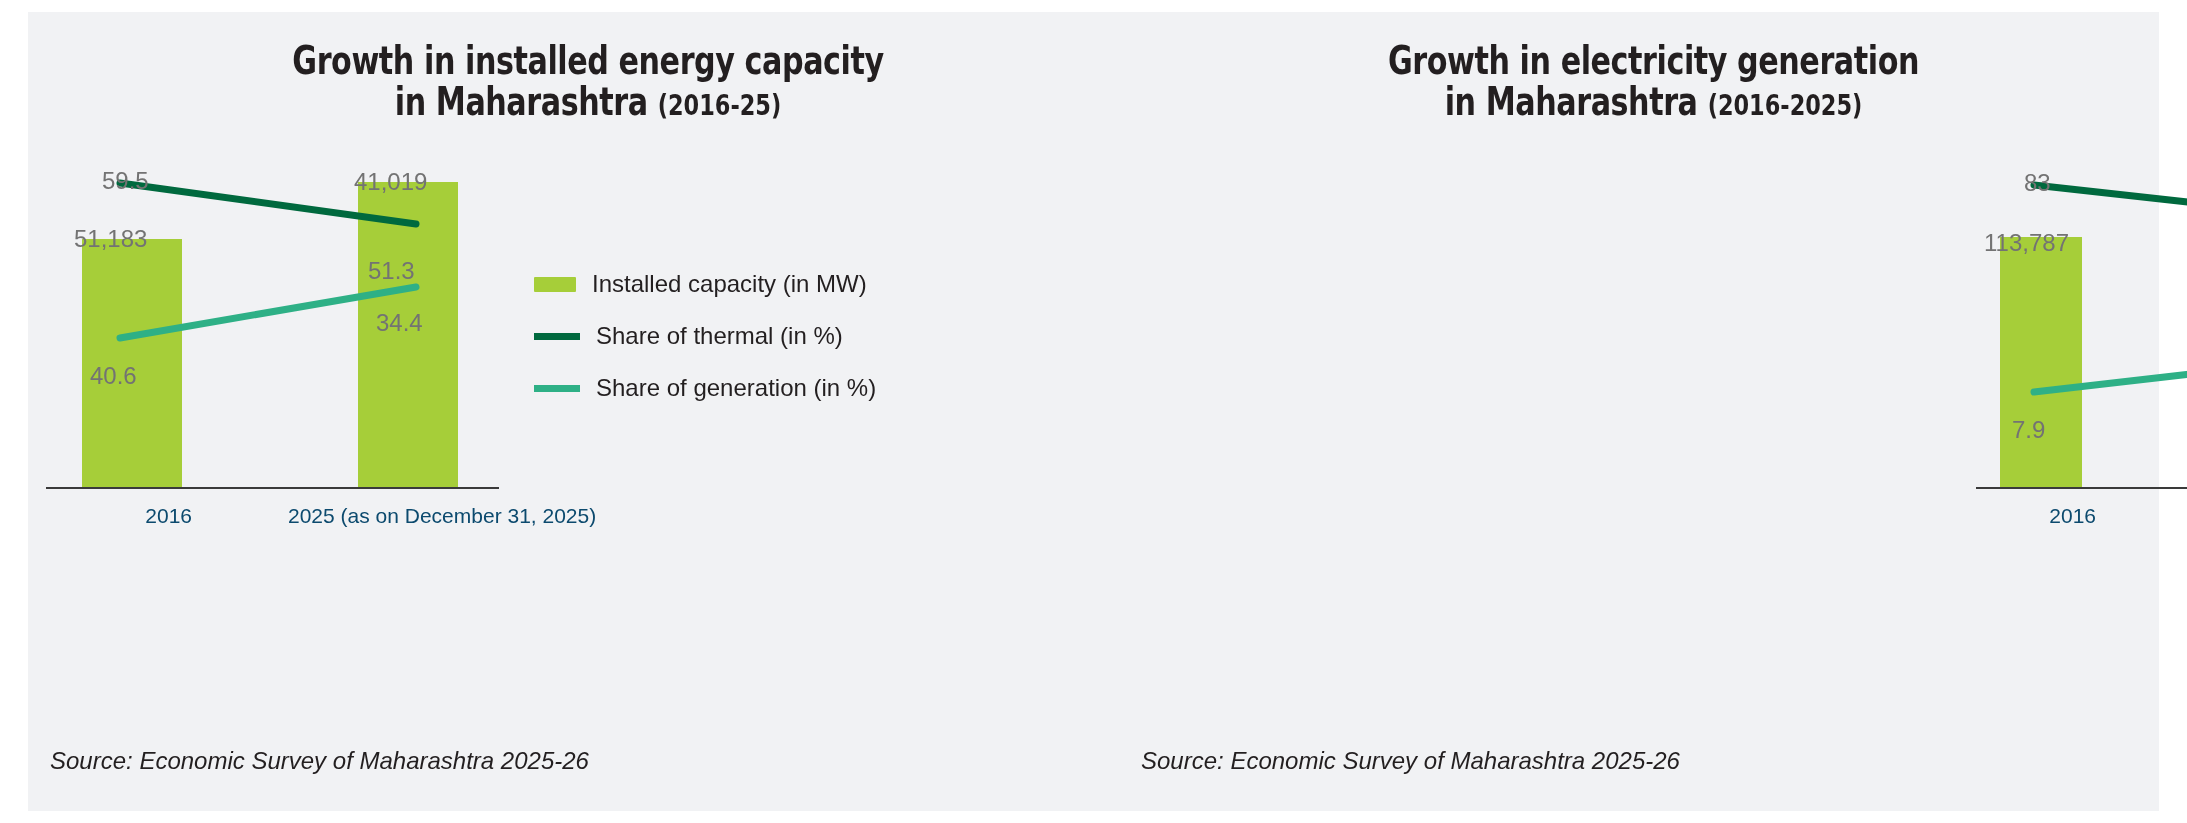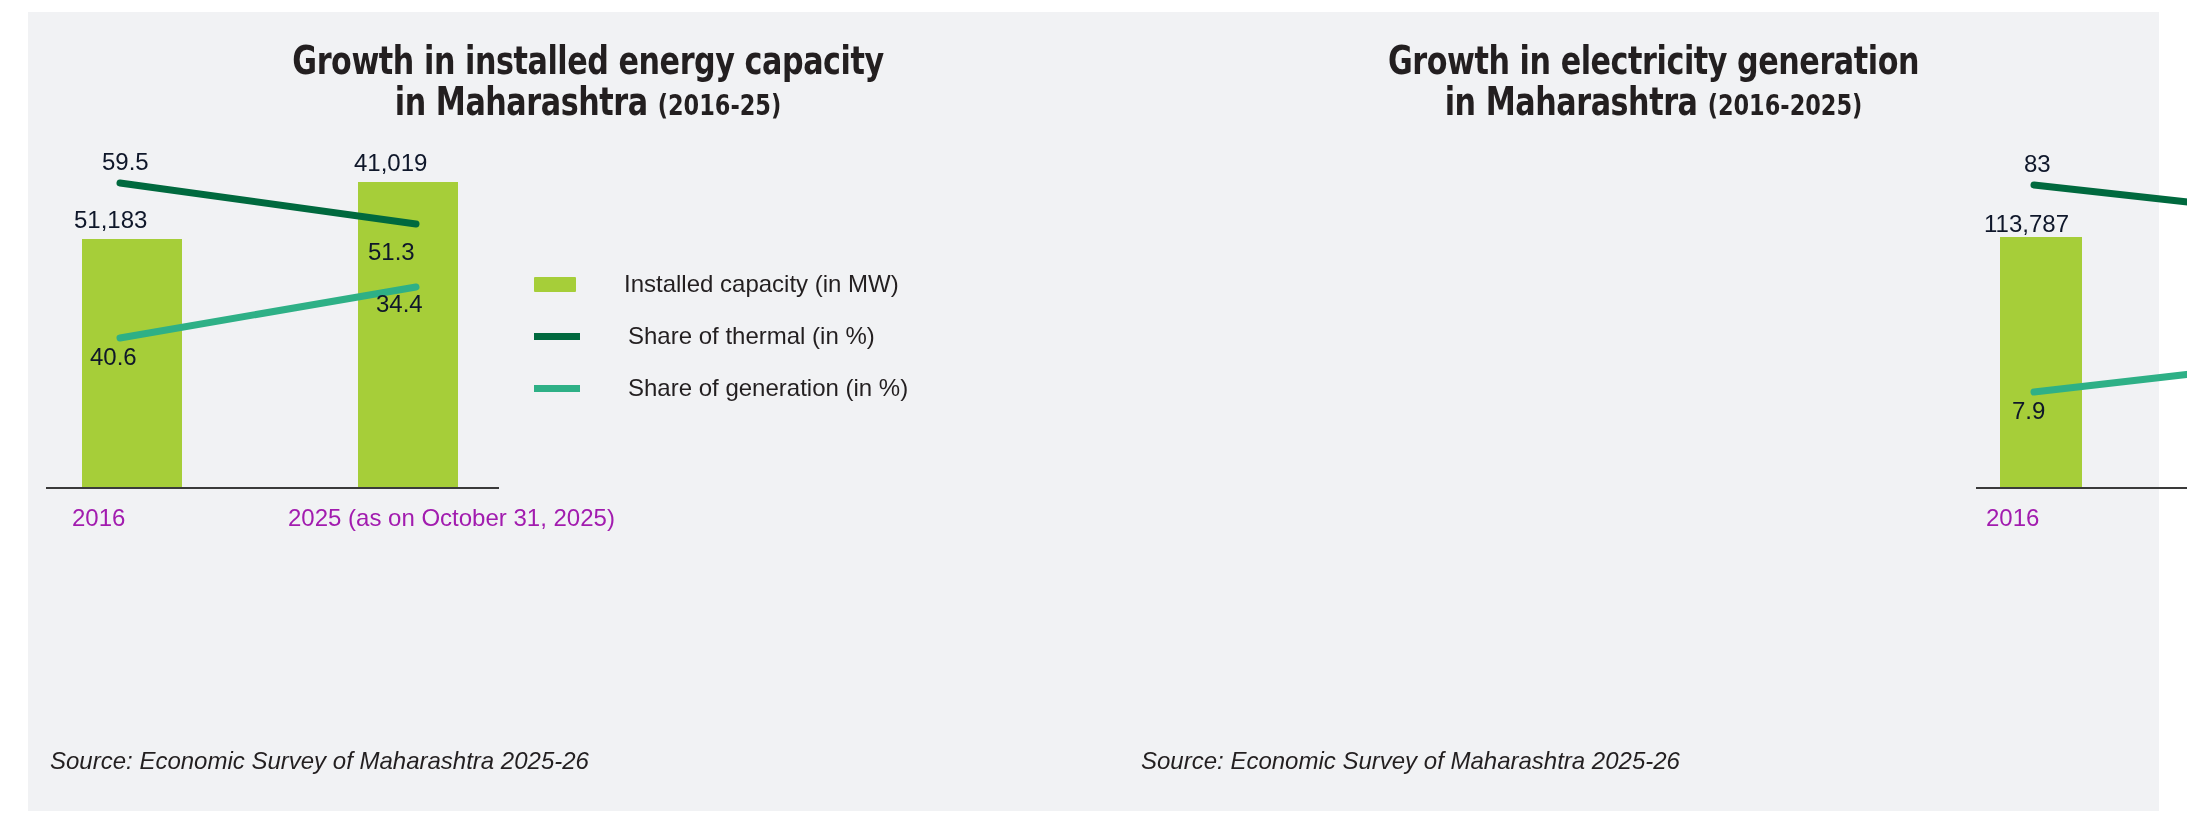--- a/index.html
+++ b/index.html
@@ -50,44 +50,44 @@
   .axis-line{
     position:absolute;
     height:2px;background:#3a3a3a;
   }
   .bar{
     position:absolute;
     background:#a6ce39;
   }
   .vlabel{
     position:absolute;
-    color:#0f172a;
+    color:#737373;
     font-size:24px;
     white-space:nowrap;
+    margin-top:19px;
   }
   .tick{
     position:absolute;
-    color:#a21caf;
-    font-size:24px;
+    color:#0c4a6e;
+    font-size:21px;
     white-space:nowrap;
-    text-align:left;
+    text-align:right;
   }
   svg.lines{
     position:absolute;
     left:0;top:0;
     overflow:visible;
   }
   .legend{
     position:absolute;
   }
   .legend-row{
     display:flex;
     align-items:center;
     white-space:nowrap;
-    gap:32px;
   }
   .legend-swatch{
     display:inline-block;
     flex:0 0 auto;
     margin-right:16px;
   }
   .sw-bar{width:42px;height:15px;background:#a6ce39;border-radius:1px;}
   .sw-thermal{width:46px;height:7px;background:#00693e;}
   .sw-renew{width:46px;height:7px;background:#2eb086;}
   .legend-label{
@@ -132,21 +132,21 @@
       </svg>
 
       <div class="vlabel" style="left:56px; top:6px;">59.5</div>
       <div class="vlabel" style="left:322px; top:96px;">51.3</div>
       <div class="vlabel" style="left:44px; top:201px;">40.6</div>
       <div class="vlabel" style="left:330px; top:148px;">34.4</div>
 
       <div class="axis-line" style="left:0px; top:345px; width:453px;"></div>
 
       <div class="tick" style="left:26px; top:362px; width:120px;">2016</div>
-      <div class="tick" style="left:242px; top:362px; width:240px;">2025 (as on October 31, 2025)</div>
+      <div class="tick" style="left:242px; top:362px; width:240px;">2025 (as on December 31, 2025)</div>
     </div>
 
     <div class="legend" style="left:506px; top:258px;">
       <div class="legend-row" style="margin-bottom:24px;">
         <span class="legend-swatch sw-bar"></span>
         <span class="legend-label">Installed capacity (in MW)</span>
       </div>
       <div class="legend-row" style="margin-bottom:24px;">
         <span class="legend-swatch sw-thermal"></span>
         <span class="legend-label">Share of thermal (in %)</span>

